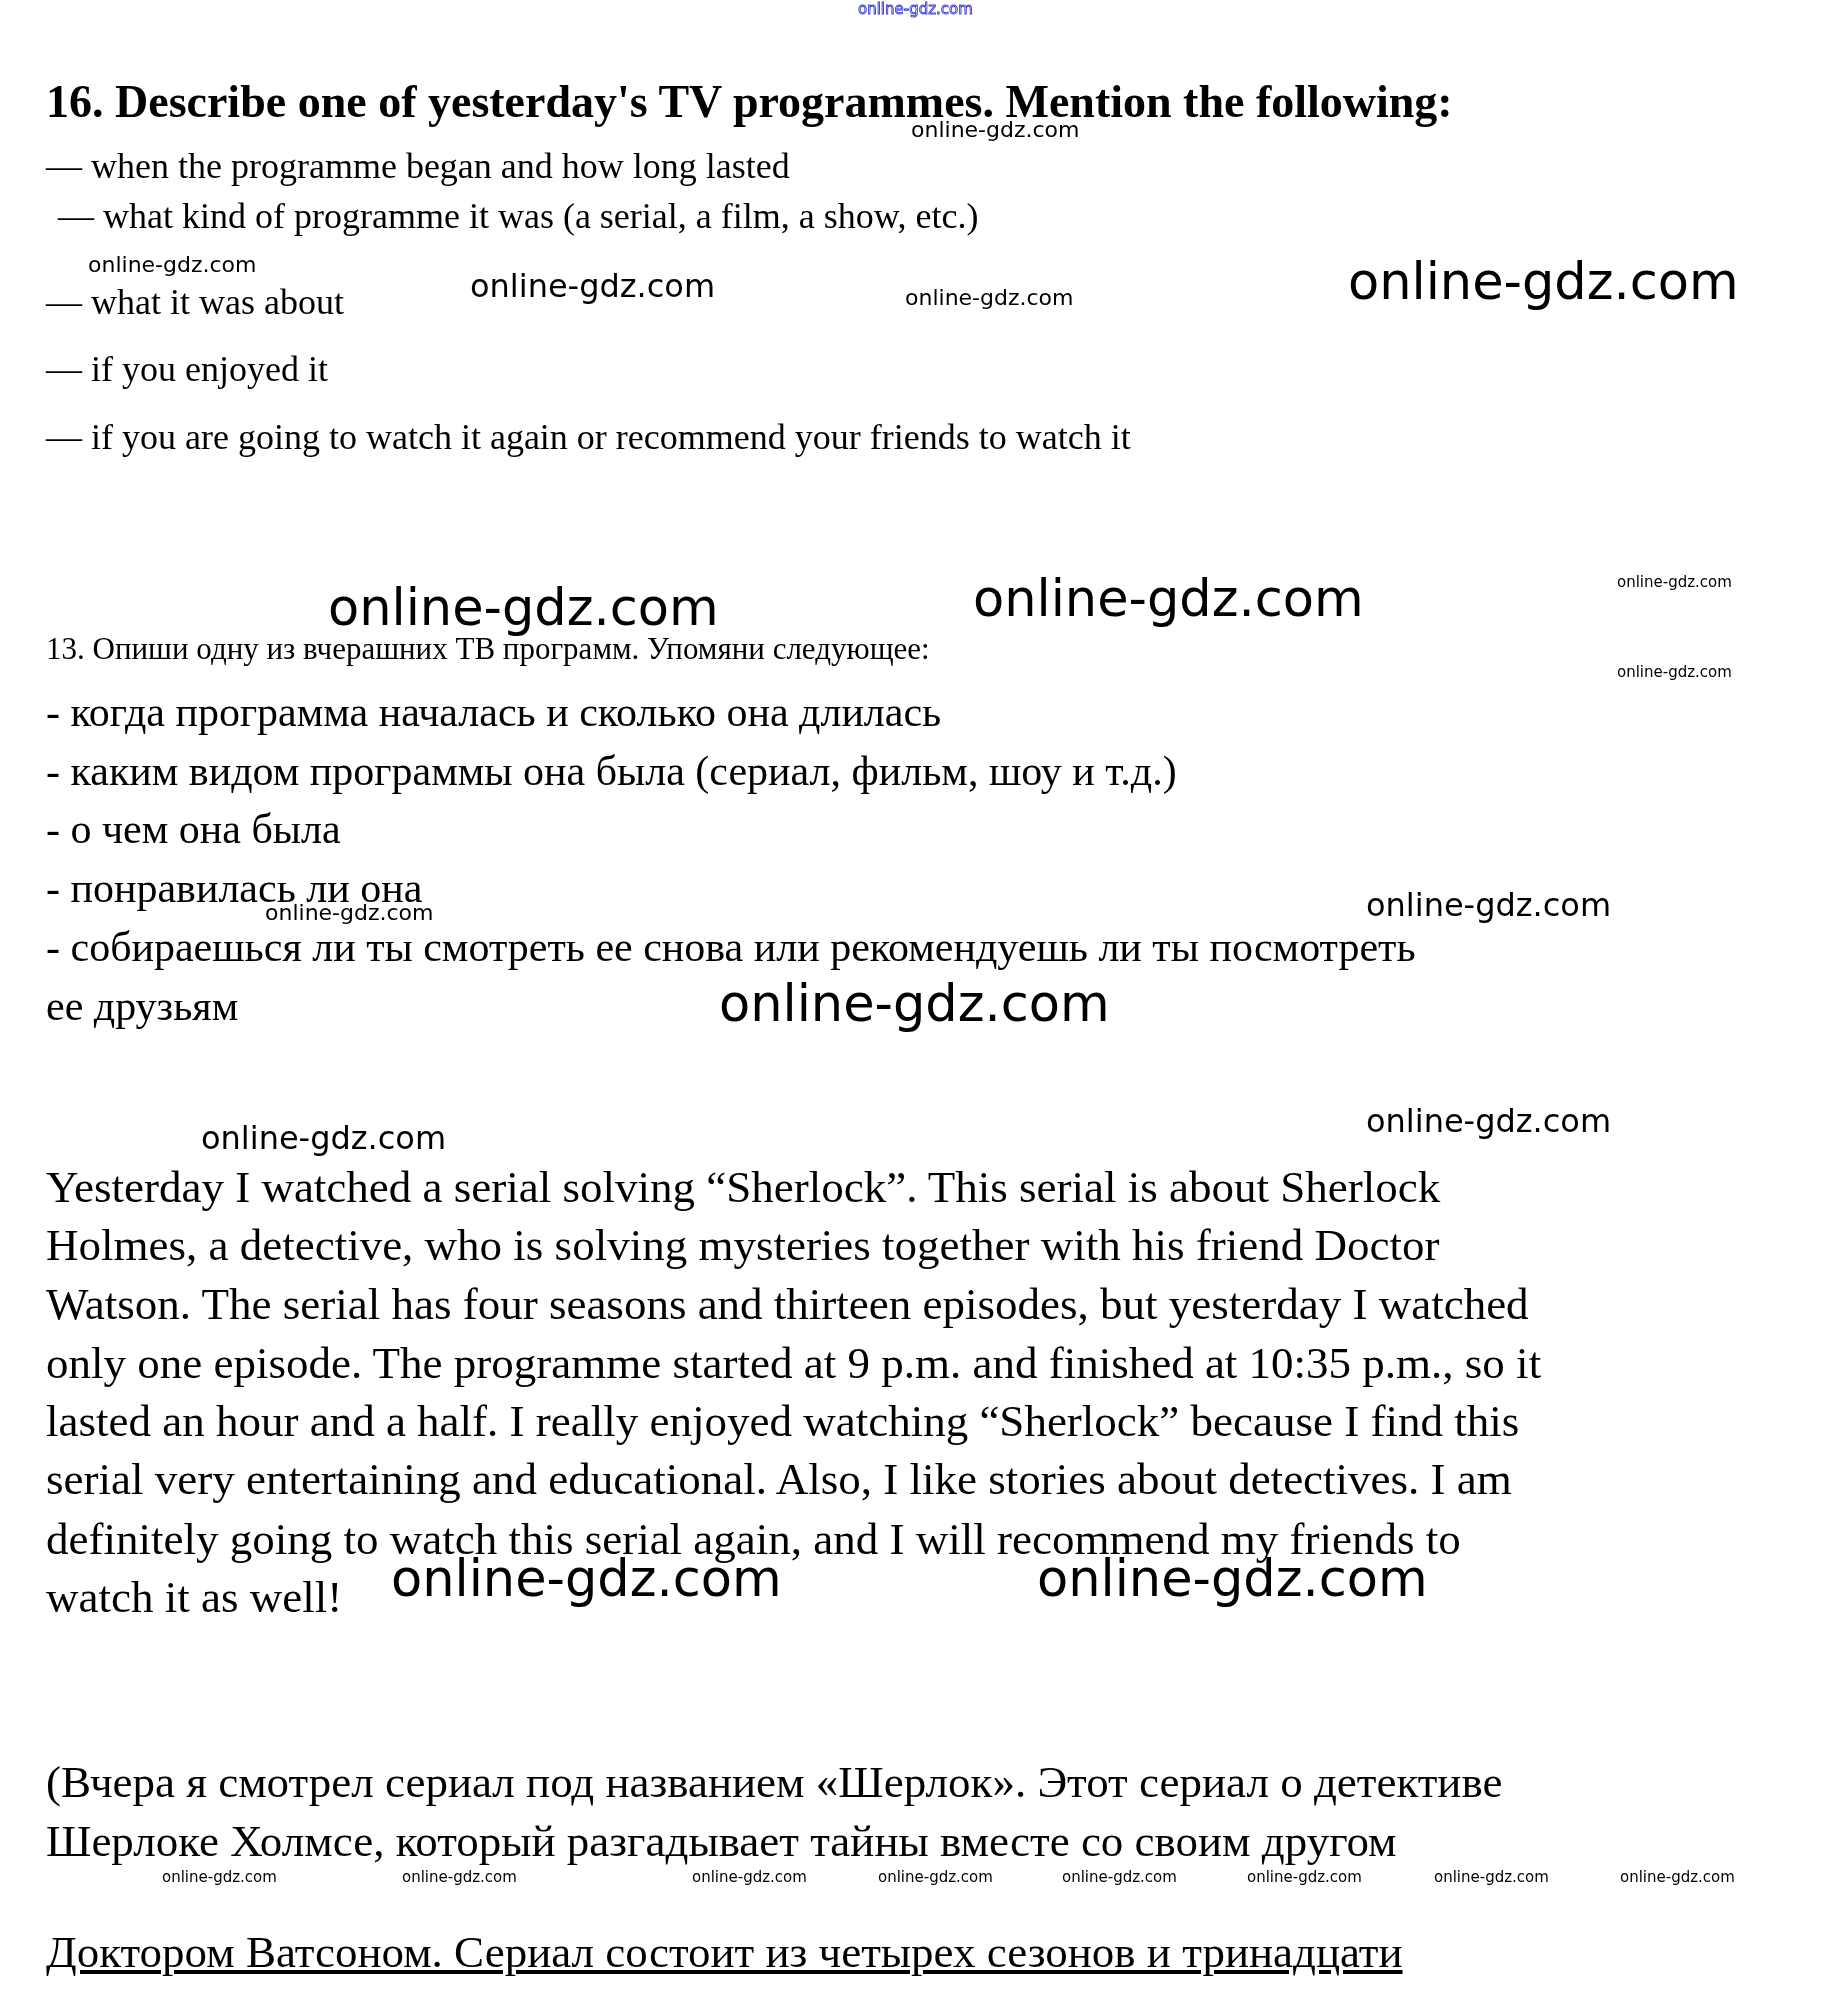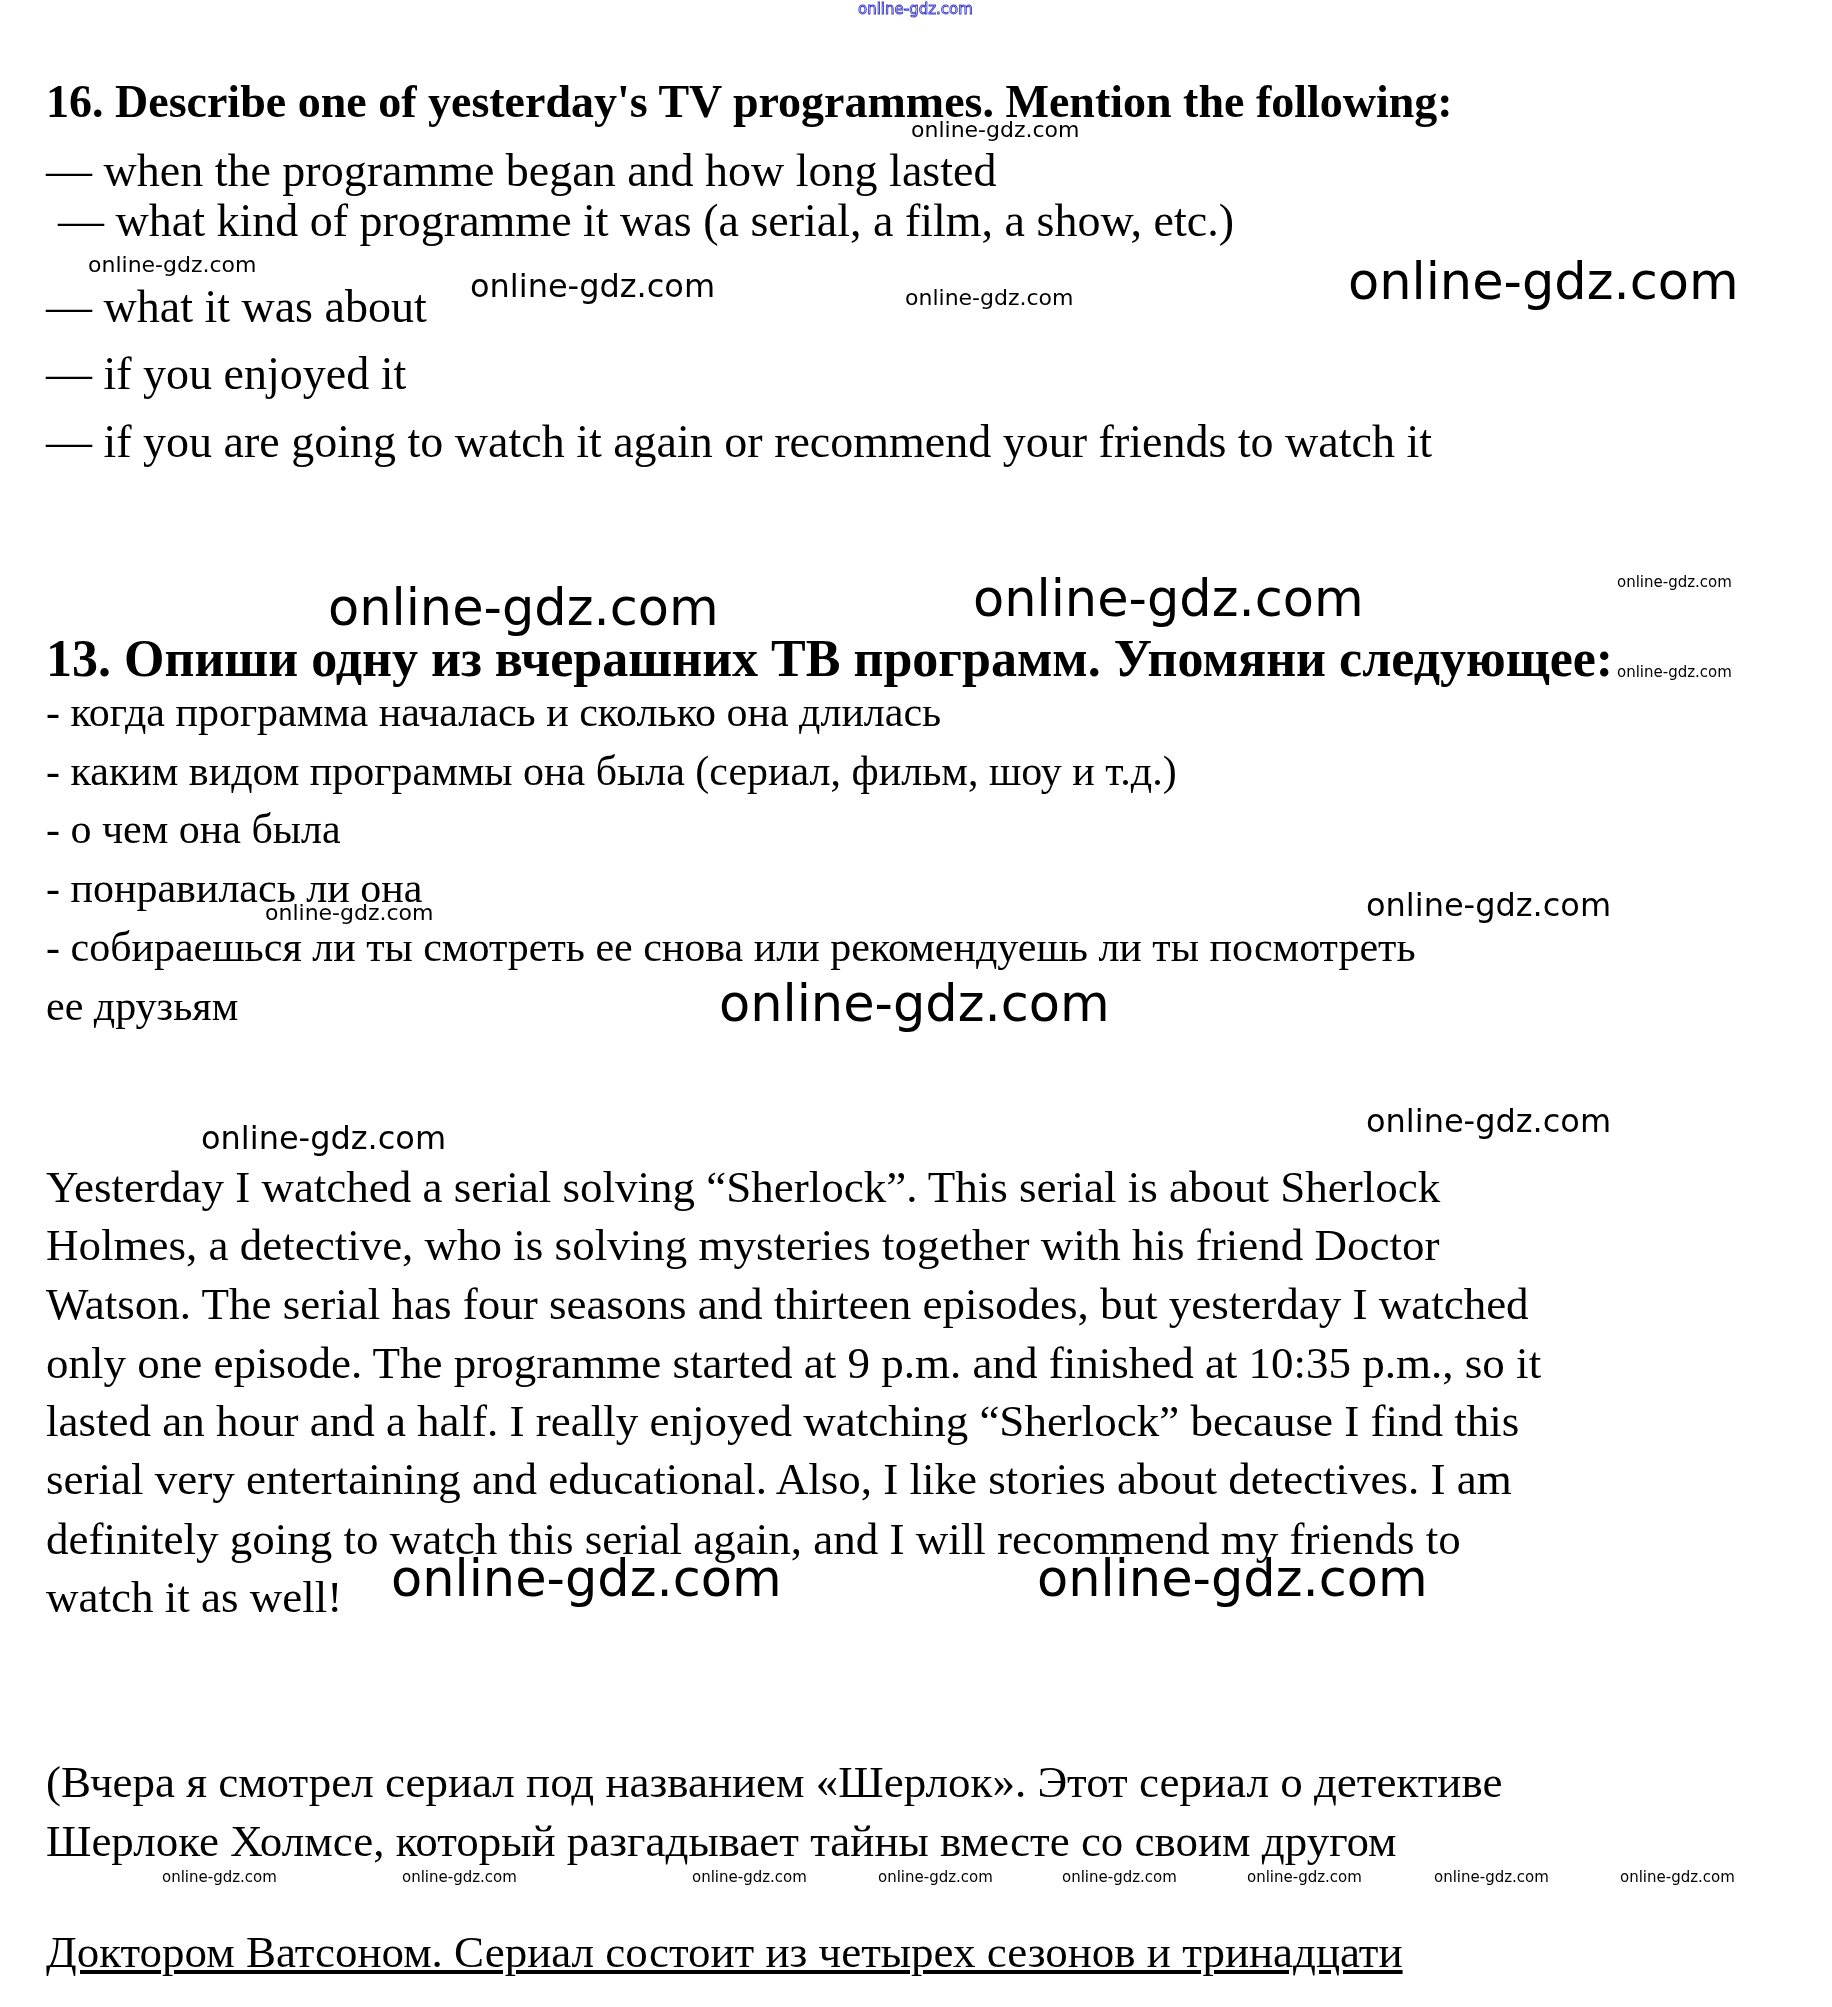--- a/index.html
+++ b/index.html
@@ -19,25 +19,25 @@
       position: absolute;
       left: 46px;
       white-space: nowrap;
       line-height: 1;
     }
     .en-head {
       font-weight: bold;
       font-size: 46px;
     }
     .en-item {
-      font-size: 46px;
+      font-size: 36px;
     }
     .ru-head {
-      font-weight: bold;
-      font-size: 52px;
+      font-weight: normal;
+      font-size: 31px;
     }
     .ru-item {
       font-size: 42px;
     }
     .answer {
       font-size: 45px;
     }
     .wm {
       position: absolute;
       white-space: nowrap;

